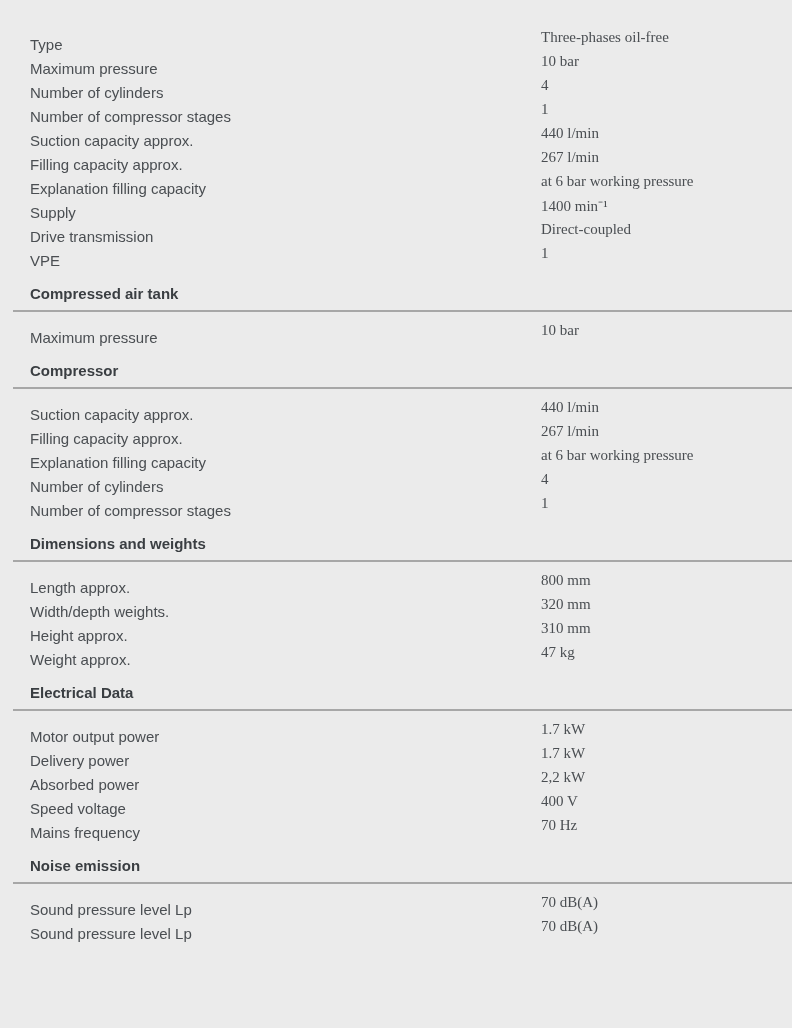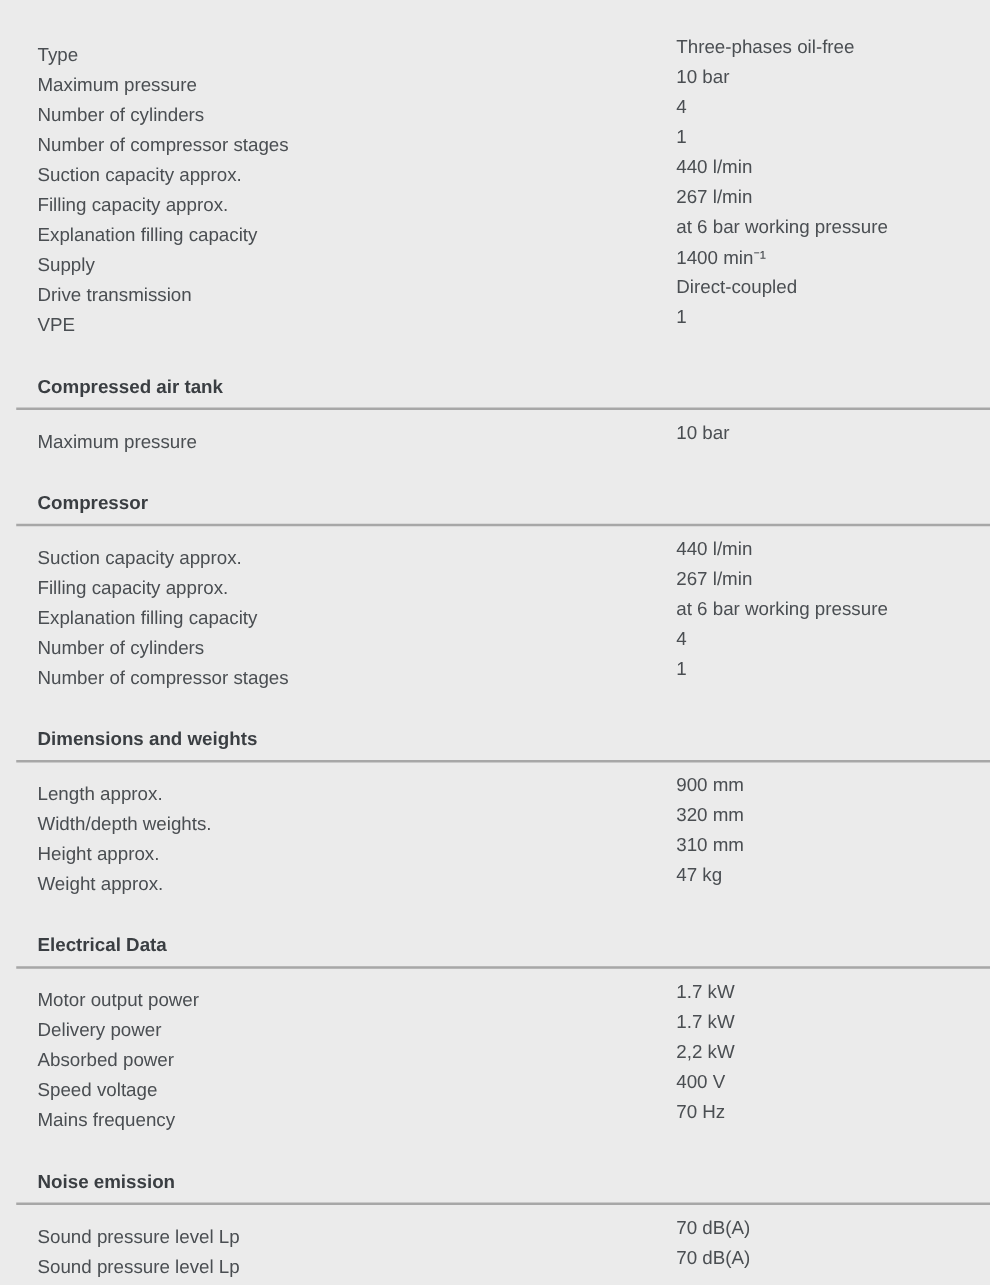--- a/index.html
+++ b/index.html
@@ -25,26 +25,27 @@
     height: 24px;
     align-items: center;
   }
   .row .label {
     flex: 0 0 511px;
     white-space: nowrap;
     margin-top: 14px;
   }
   .row .value {
     white-space: nowrap;
+    font-family: Liberation Serif, serif;
   }
   .section-title {
     display: flex;
     align-items: center;
     height: 24px;
-    margin-top: 32px;
+    margin-top: 16px;
     font-weight: 700;
     color: #3a3e42;
     text-align: right;
   }
   .divider {
     height: 2px;
     background: #a7a7a7;
     margin: 5px -30px 6px -17px;
   }
 </style>
@@ -124,21 +125,21 @@
       <div class="row">
         <span class="label">Number of compressor stages</span>
         <span class="value">1</span>
       </div>
     </div>
     <div class="section">
       <div class="section-title">Dimensions and weights</div>
       <div class="divider"></div>
       <div class="row">
         <span class="label">Length approx.</span>
-        <span class="value">900 mm</span>
+        <span class="value">800 mm</span>
       </div>
       <div class="row">
         <span class="label">Width/depth weights.</span>
         <span class="value">320 mm</span>
       </div>
       <div class="row">
         <span class="label">Height approx.</span>
         <span class="value">310 mm</span>
       </div>
       <div class="row">

